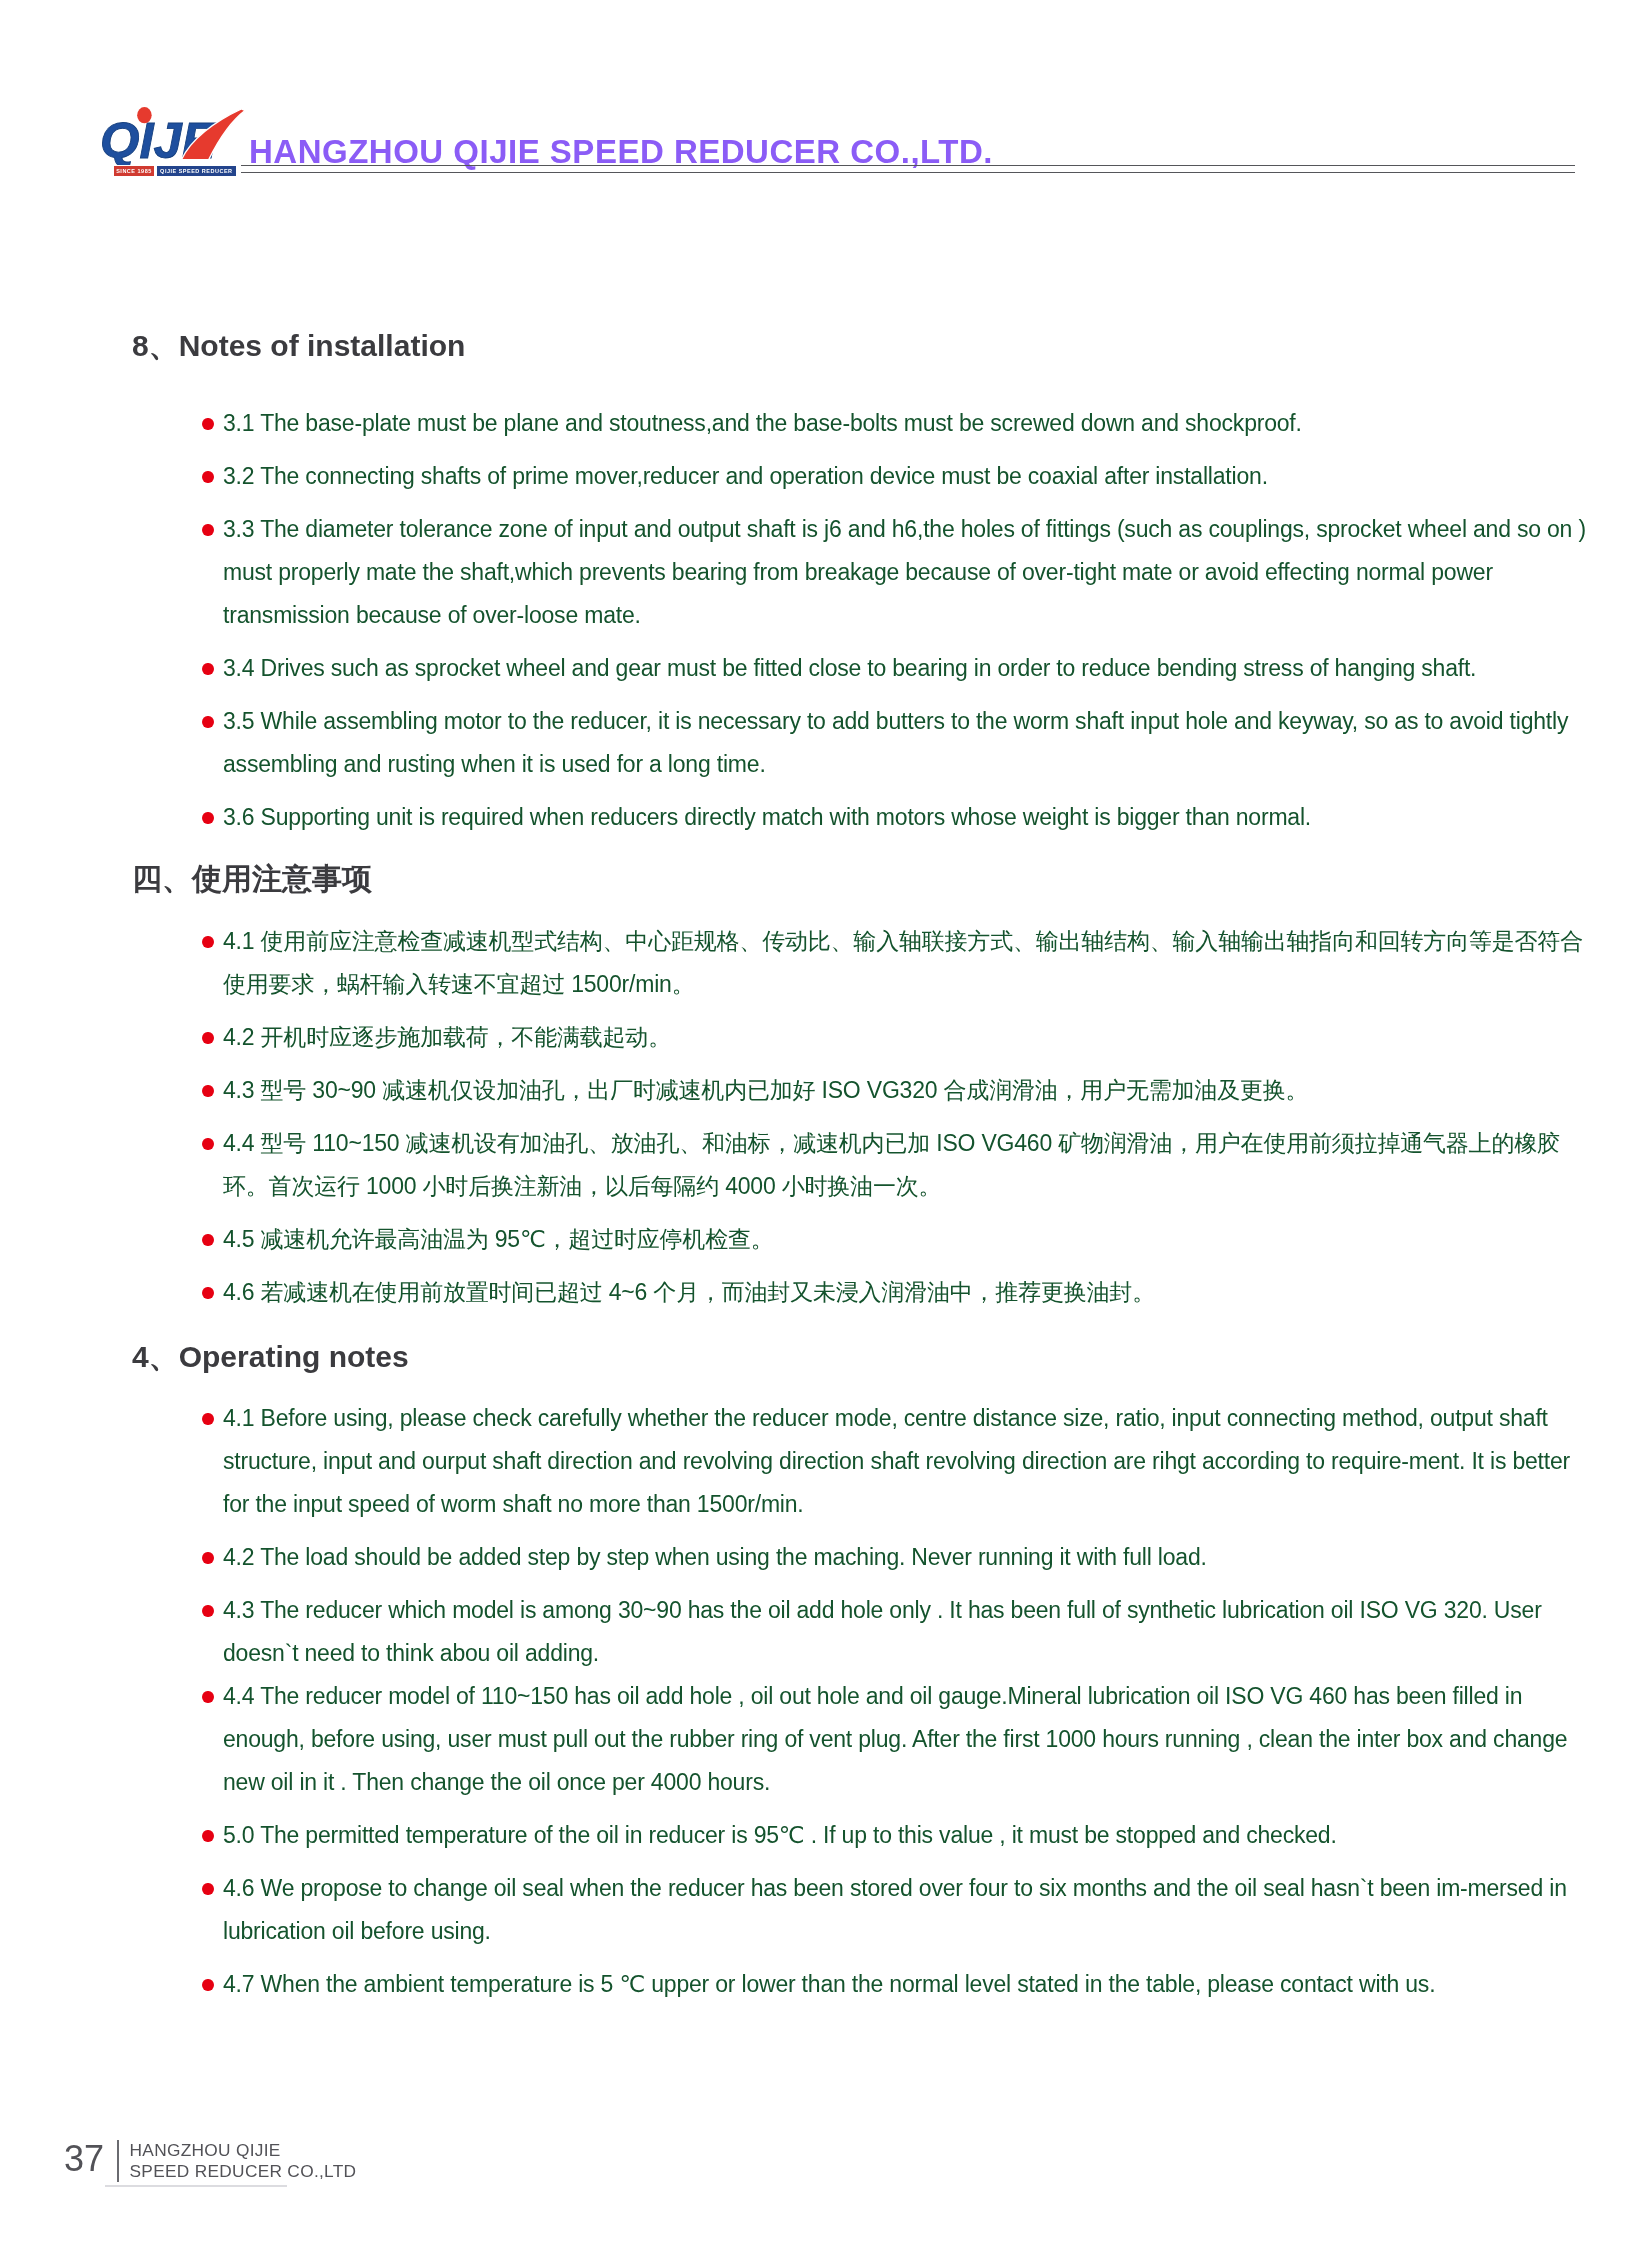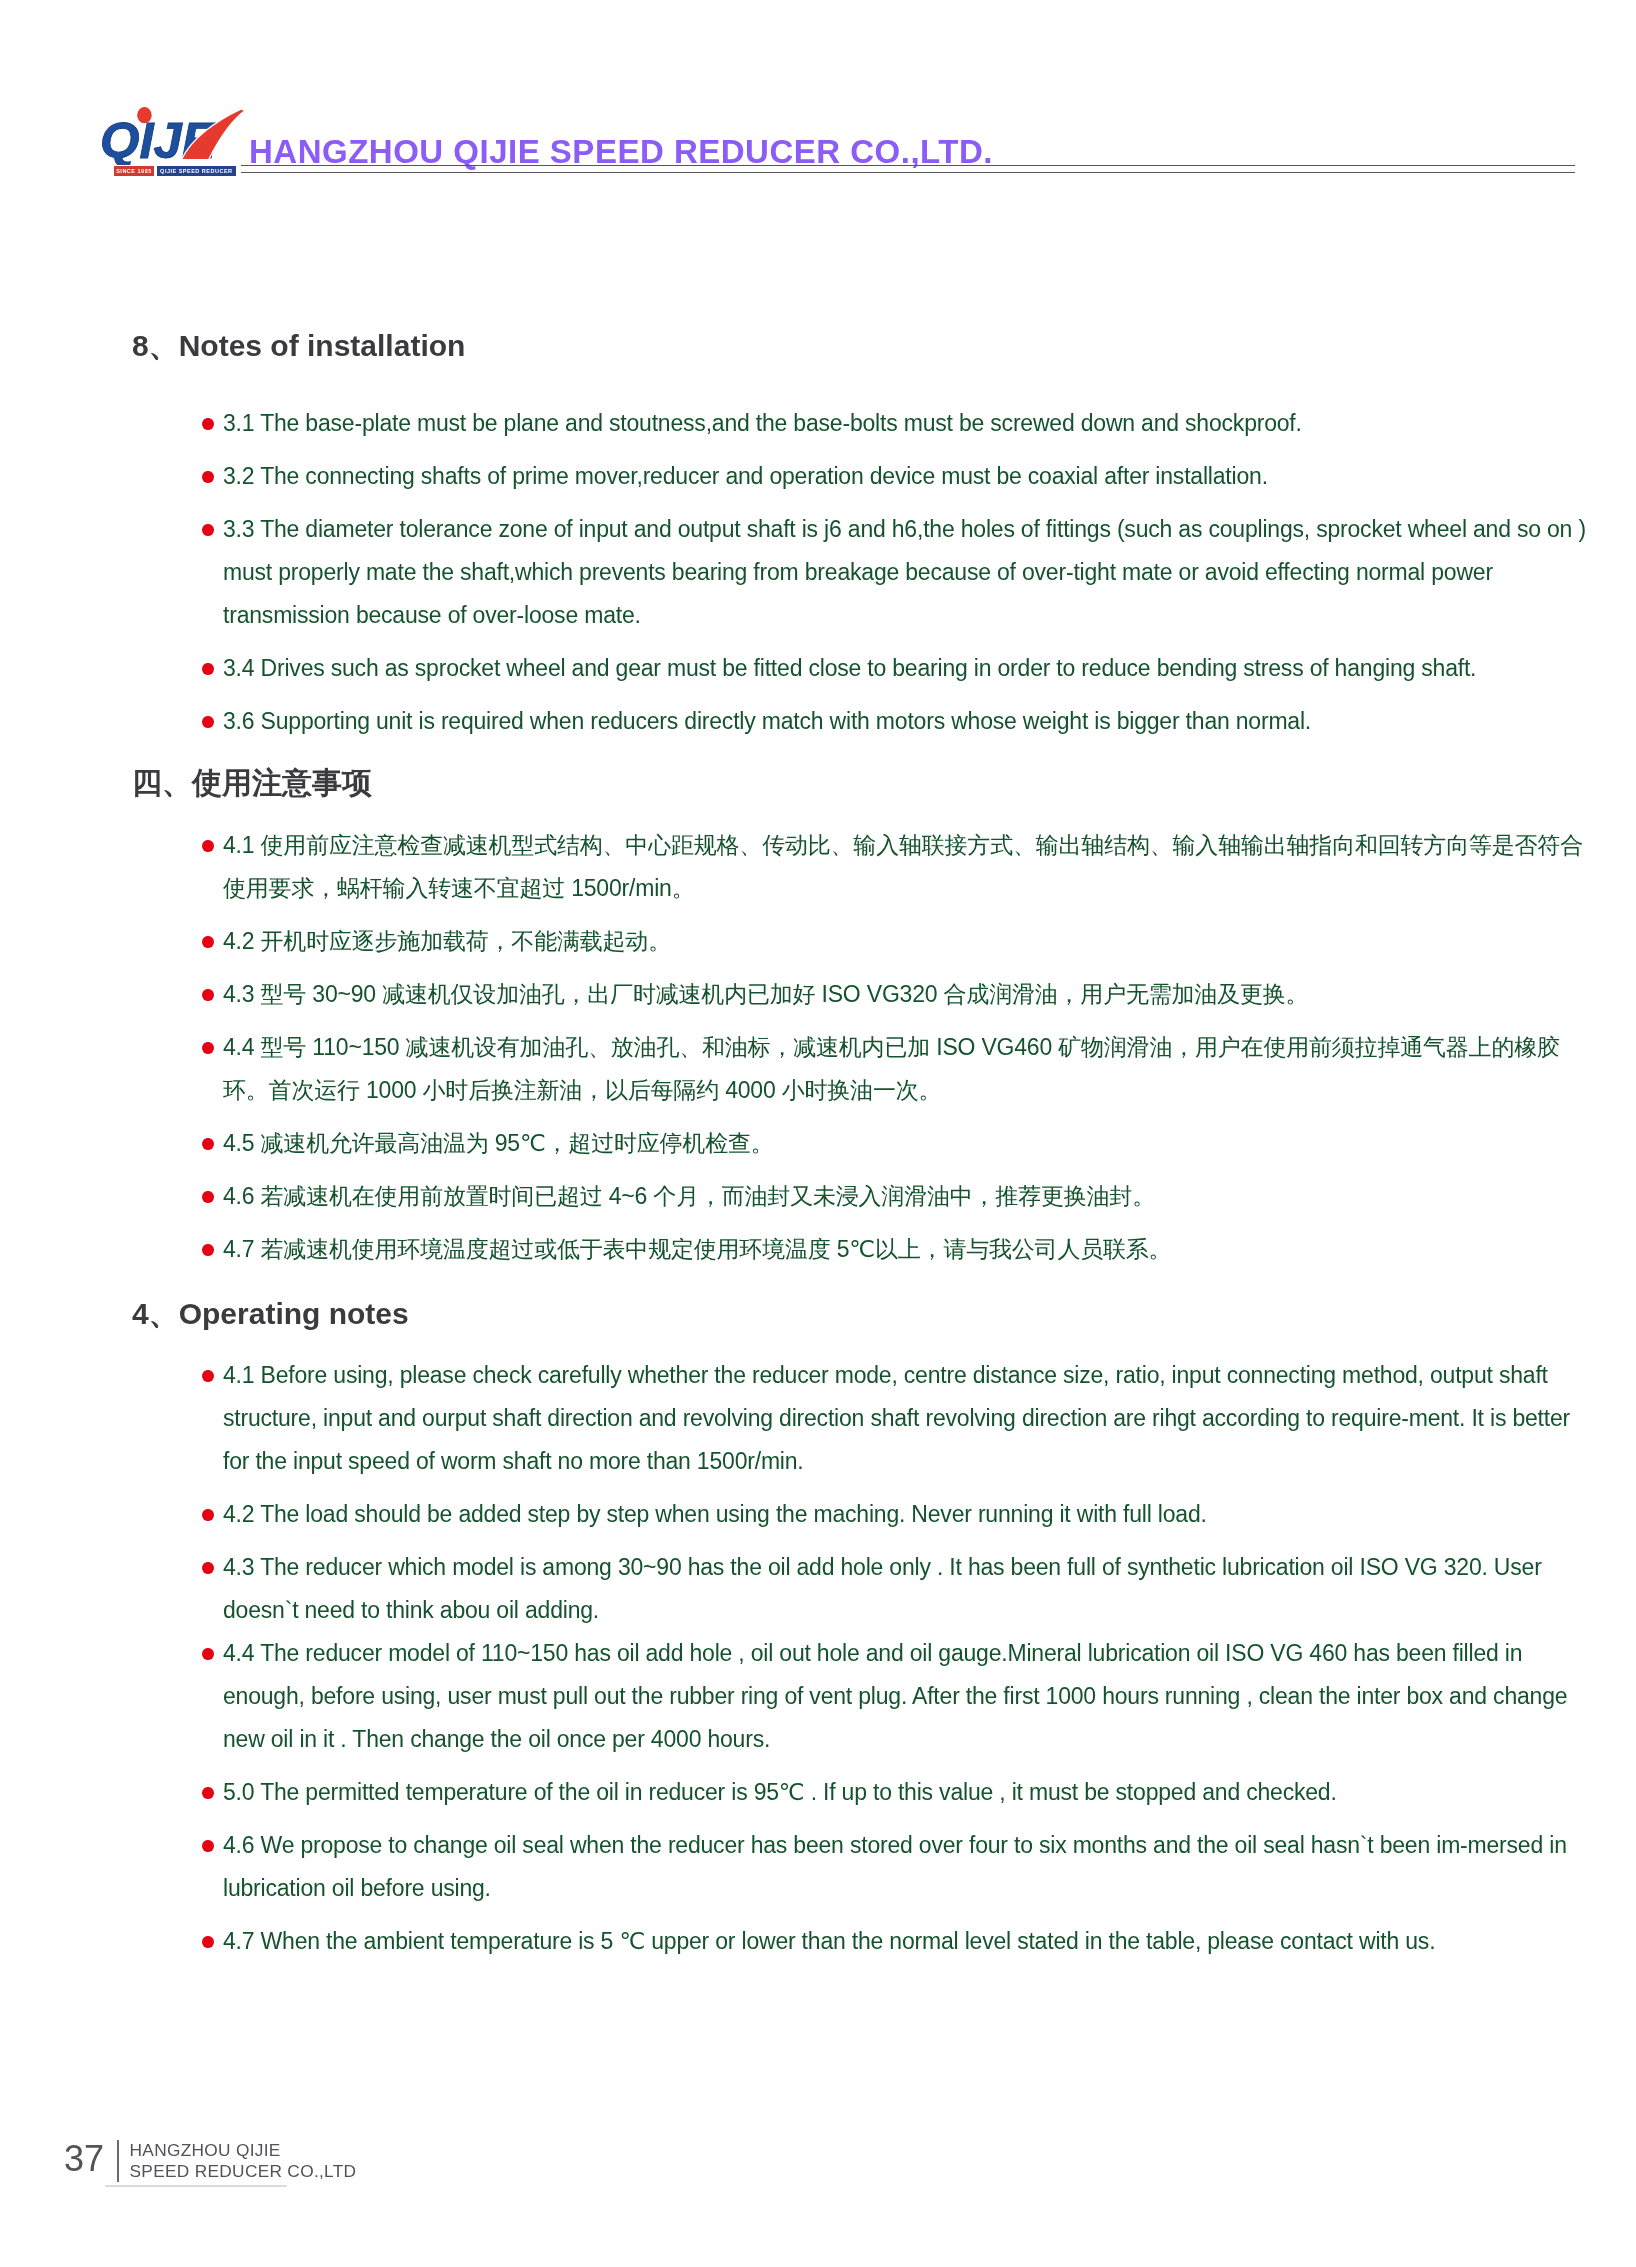--- a/index.html
+++ b/index.html
@@ -95,34 +95,34 @@
 
   <div class="content">
 
     <section id="sec-install">
       <h2 class="sec-title">8、Notes of installation</h2>
       <ul class="notes">
         <li class="note-item"><span class="bullet"></span><span>3.1  The base-plate must be plane and stoutness,and the base-bolts must be screwed down and shockproof.</span></li>
         <li class="note-item"><span class="bullet"></span><span>3.2  The connecting shafts of prime mover,reducer and operation device must be coaxial after installation.</span></li>
         <li class="note-item"><span class="bullet"></span><span>3.3  The diameter tolerance zone of input and output shaft is j6 and h6,the holes of fittings (such as couplings, sprocket wheel and so on ) must properly mate the shaft,which prevents bearing from breakage because of over-tight mate or avoid effecting normal power transmission because of over-loose mate.</span></li>
         <li class="note-item"><span class="bullet"></span><span>3.4  Drives such as sprocket wheel and gear must be fitted close to bearing in order to reduce bending stress of hanging shaft.</span></li>
+        <li class="note-item"><span class="bullet"></span><span>3.5  While assembling  motor to the reducer, it is necessary to add butters to the worm shaft input hole and keyway, so as to avoid tightly assembling and rusting when it is used for a long time.</span></li>
         <li class="note-item"><span class="bullet"></span><span>3.6  Supporting unit is required when reducers directly match with motors whose weight  is bigger than normal.</span></li>
       </ul>
     </section>
 
     <section id="sec-usage-cn">
       <h2 class="sec-title">四、使用注意事项</h2>
       <ul class="notes">
         <li class="note-item"><span class="bullet"></span><span>4.1 使用前应注意检查减速机型式结构、中心距规格、传动比、输入轴联接方式、输出轴结构、输入轴输出轴指向和回转方向等是否符合使用要求，蜗杆输入转速不宜超过 1500r/min。</span></li>
         <li class="note-item"><span class="bullet"></span><span>4.2 开机时应逐步施加载荷，不能满载起动。</span></li>
         <li class="note-item"><span class="bullet"></span><span>4.3 型号 30~90 减速机仅设加油孔，出厂时减速机内已加好 ISO VG320 合成润滑油，用户无需加油及更换。</span></li>
         <li class="note-item"><span class="bullet"></span><span>4.4 型号 110~150 减速机设有加油孔、放油孔、和油标，减速机内已加 ISO VG460 矿物润滑油，用户在使用前须拉掉通气器上的橡胶环。首次运行 1000 小时后换注新油，以后每隔约 4000 小时换油一次。</span></li>
         <li class="note-item"><span class="bullet"></span><span>4.5 减速机允许最高油温为 95℃，超过时应停机检查。</span></li>
         <li class="note-item"><span class="bullet"></span><span>4.6 若减速机在使用前放置时间已超过 4~6 个月，而油封又未浸入润滑油中，推荐更换油封。</span></li>
-        <li class="note-item"><span class="bullet"></span><span>4.7 若减速机使用环境温度超过或低于表中规定使用环境温度 5℃以上，请与我公司人员联系。</span></li>
       </ul>
     </section>
 
     <section id="sec-operating">
       <h2 class="sec-title">4、Operating notes</h2>
       <ul class="notes">
         <li class="note-item"><span class="bullet"></span><span>4.1  Before using, please check carefully whether the reducer mode, centre distance size, ratio, input connecting method, output shaft structure, input and ourput shaft direction and revolving direction shaft revolving direction are rihgt according to require-ment.  It is better for the input speed of worm shaft no more than 1500r/min.</span></li>
         <li class="note-item"><span class="bullet"></span><span>4.2  The load should be added step by step when using the maching. Never running it with full load.</span></li>
         <li class="note-item"><span class="bullet"></span><span>4.3  The reducer which model is among 30~90 has the oil add hole only . It has been full of synthetic lubrication oil ISO VG 320. User doesn`t need to think abou oil adding.</span></li>
         <li class="note-item"><span class="bullet"></span><span>4.4  The reducer model of 110~150 has oil add hole ,  oil out hole and oil gauge.Mineral lubrication oil ISO VG 460 has been filled in enough, before using, user must pull out the rubber ring of vent plug. After the first 1000 hours running , clean the inter box and change new oil in it . Then change the oil once per 4000 hours.</span></li>

